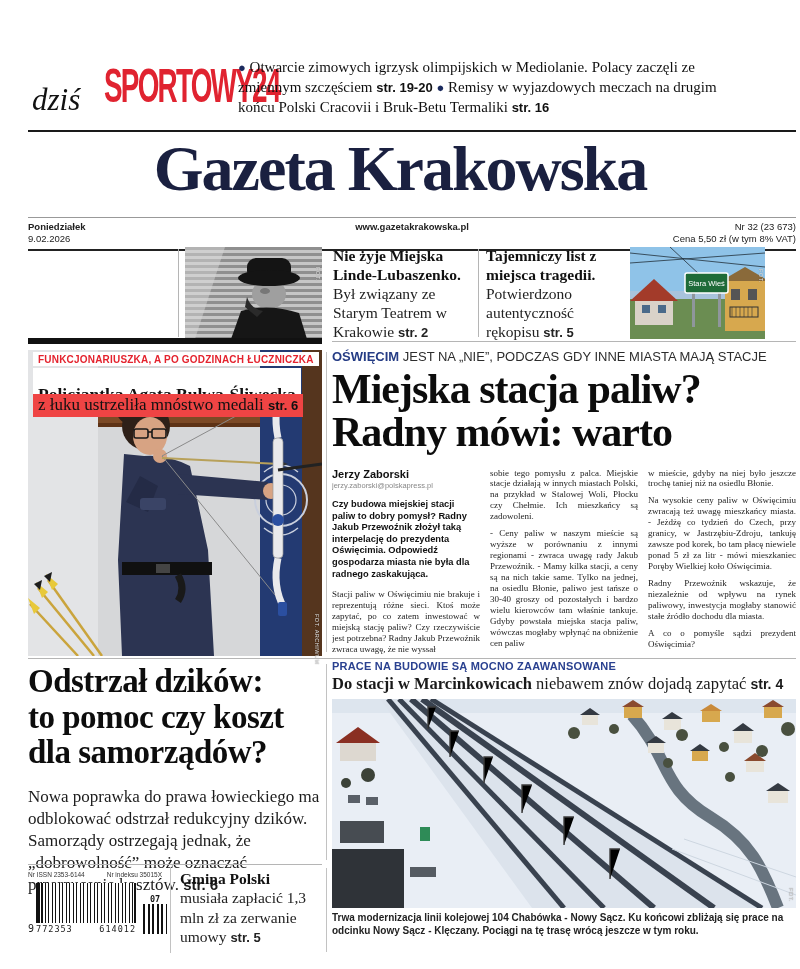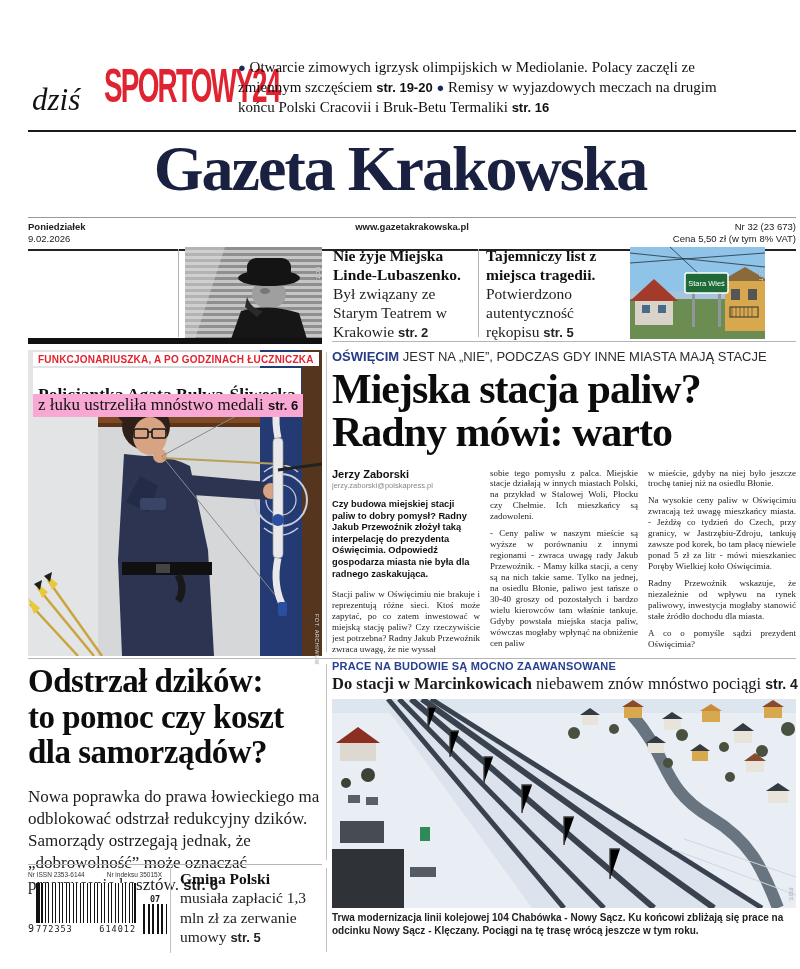--- a/index.html
+++ b/index.html
@@ -52,21 +52,21 @@
   .vr-mid2{position:absolute;left:326px;top:664px;width:1px;height:196px;background:#c2c2c2;}
   .vr-mid3{position:absolute;left:326px;top:868px;width:1px;height:84px;background:#c2c2c2;}
 
   
   .police{position:absolute;left:28px;top:350px;width:294px;height:322px;}
   .police .photo-bg{position:absolute;inset:0;}
   .plabel{position:absolute;left:5px;top:2px;background:#fff;padding:2px 5px 1px 5px;
       font-family:"Liberation Sans",sans-serif;font-weight:bold;font-size:10px;color:#e4232e;letter-spacing:.2px;}
   .phl1{position:absolute;left:5px;top:18px;background:#fff;padding:16px 5px 0 5px;
       font-weight:bold;font-size:17.5px;color:#111;white-space:nowrap;}
-  .phl2{position:absolute;left:5px;top:44px;background:#f9a8d4;padding:1px 5px 2px 5px;
+  .phl2{position:absolute;left:5px;top:44px;background:#ef4444;padding:1px 5px 2px 5px;
       font-size:17px;color:#111;white-space:nowrap;}
 
   
   .main-story{position:absolute;left:332px;top:349px;width:464px;}
   .kicker{font-family:"Liberation Sans",sans-serif;font-size:13px;color:#2d2d2d;white-space:nowrap;}
   .kicker b{color:#253c85;font-weight:bold;}
   .main-hl{margin-top:4px;font-weight:bold;font-size:42px;line-height:1.03;letter-spacing:-1px;color:#0c0c0c;}
   .article{margin-top:13px;display:flex;gap:10px;height:186px;overflow:hidden;}
   .col{width:148px;font-size:9px;line-height:1.22;text-align:justify;color:#1d1d1d;}
   .byline{font-family:"Liberation Sans",sans-serif;font-weight:bold;font-size:11px;color:#111;}
@@ -294,21 +294,21 @@
     <div class="boars-hl">
       <div>Odstrzał dzików:</div>
       <div>to pomoc czy koszt</div>
       <div>dla samorządów?</div>
     </div>
     <div class="standfirst"><span>Nowa poprawka do prawa łowieckiego ma odblokować odstrzał redukcyjny dzików. Samorządy ostrzegają jednak, że „dobrowolność” może oznaczać przerzucenie kosztów. </span><span class="pageref" style="font-size:15px;">str. 6</span></div>
   </section>
 
   <section class="rail">
     <div class="rail-kicker">PRACE NA BUDOWIE SĄ MOCNO ZAAWANSOWANE</div>
-    <div class="rail-hl"><b>Do stacji w Marcinkowicach</b><span> niebawem znów mnóstwo pociągi </span><span class="pageref" style="font-size:14px;text-align:right;">str. 4</span></div>
+    <div class="rail-hl"><b>Do stacji w Marcinkowicach</b><span> niebawem znów dojadą zapytać </span><span class="pageref" style="font-size:14px;text-align:right;">str. 4</span></div>
     <div class="rail-photo">
       <svg width="464" height="209" viewBox="0 0 464 209">
         <rect width="464" height="209" fill="#e9eef5"></rect>
         <rect x="0" y="0" width="464" height="14" fill="#dde5ee"></rect>
         <polygon points="48,0 102,0 428,209 200,209" fill="#dce3ec"></polygon>
         <g stroke="#39424f">
           <line x1="56" y1="0" x2="232" y2="209" stroke-width="5"></line>
           <line x1="67" y1="0" x2="272" y2="209" stroke-width="5"></line>
           <line x1="79" y1="0" x2="322" y2="209" stroke-width="6"></line>
           <line x1="90" y1="0" x2="382" y2="209" stroke-width="6"></line>

